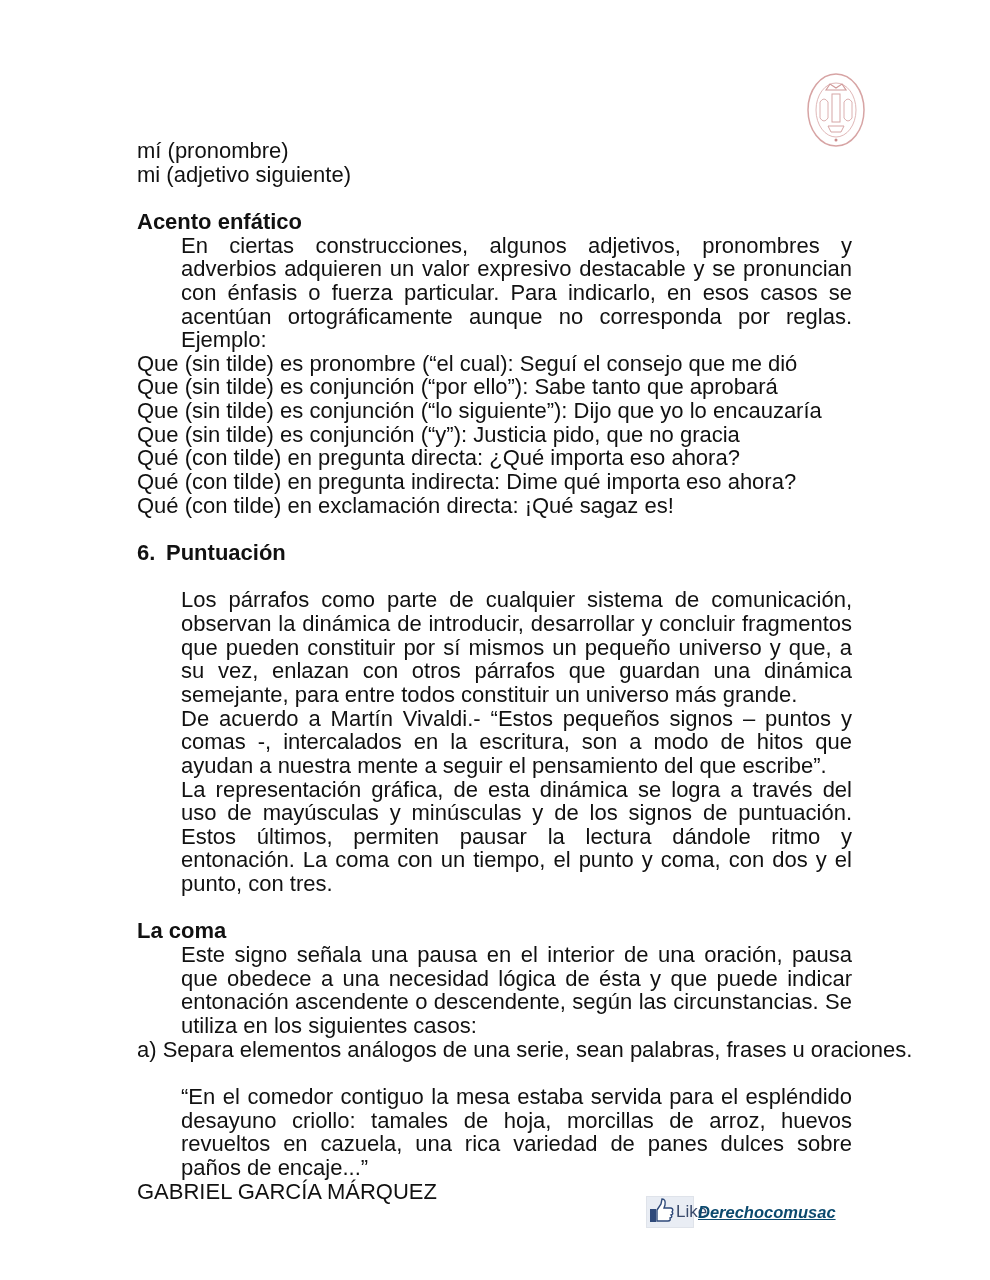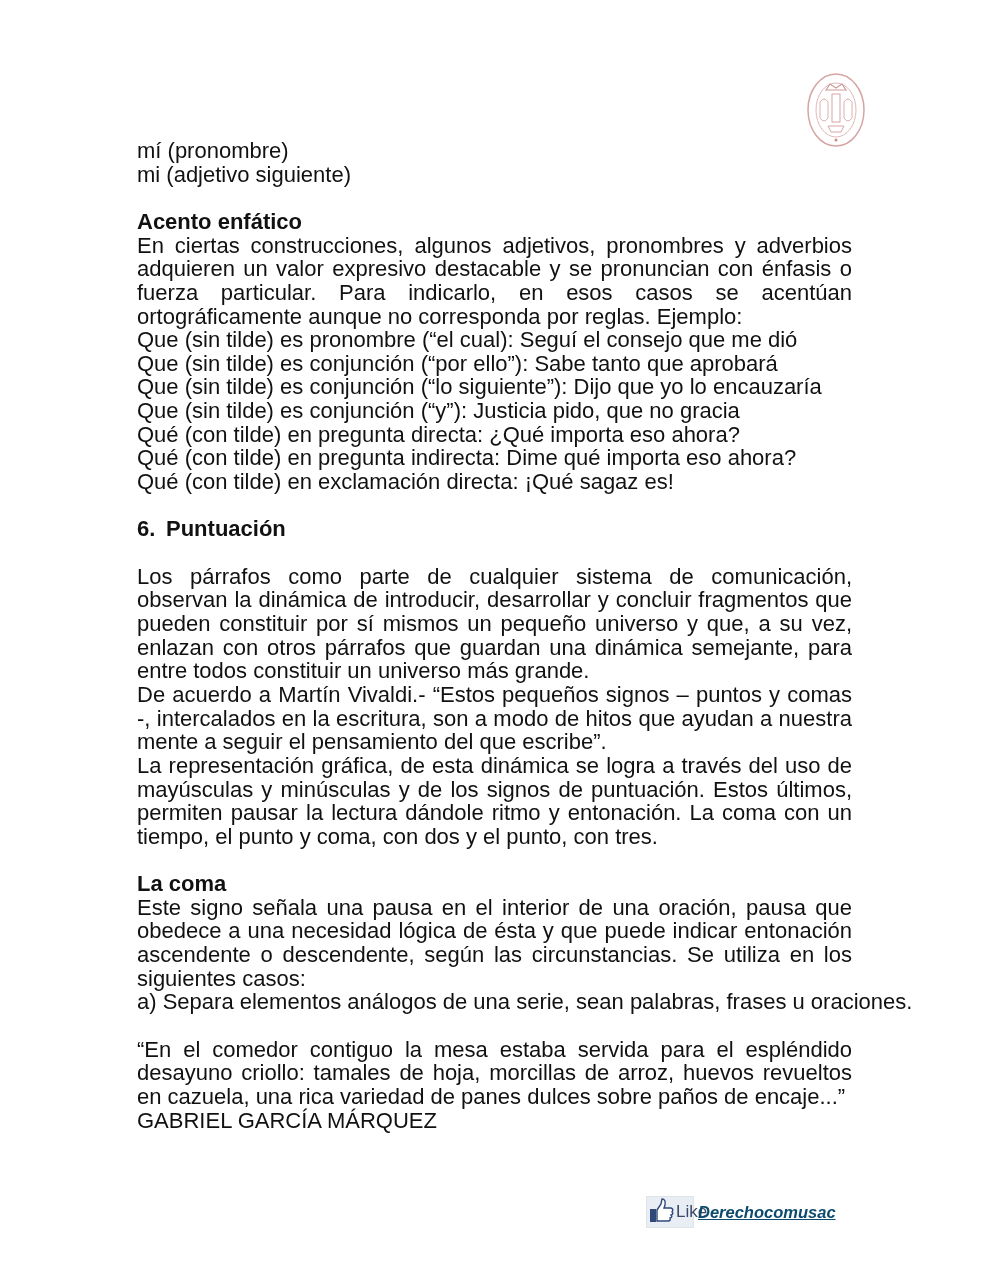--- a/index.html
+++ b/index.html
@@ -3,21 +3,21 @@
 <meta charset="utf-8">
 <style>
   html, body { margin: 0; padding: 0; background: #ffffff; }
   body { width: 990px; height: 1280px; position: relative; overflow: hidden; }
   .page {
     position: absolute; left: 137px; top: 139px; width: 715px;
     font-family: "Liberation Sans", sans-serif;
     font-size: 22px; line-height: 23.65px; color: #111;
   }
   .line { white-space: nowrap; height: 23.65px; }
-  .para { text-align: justify; text-align-last: left; }
+  .para { text-align: justify; text-align-last: left; margin-left: 44px; }
   .heading { font-weight: bold; height: 23.65px; white-space: nowrap; }
   .blank { height: 23.65px; }
   .num { display: inline-block; width: 29px; }
   .seal {
     position: absolute; left: 806px; top: 72px; width: 60px; height: 76px;
   }
   .footer {
     position: absolute; left: 646px; top: 1196px; height: 32px;
     display: flex; align-items: center;
   }

